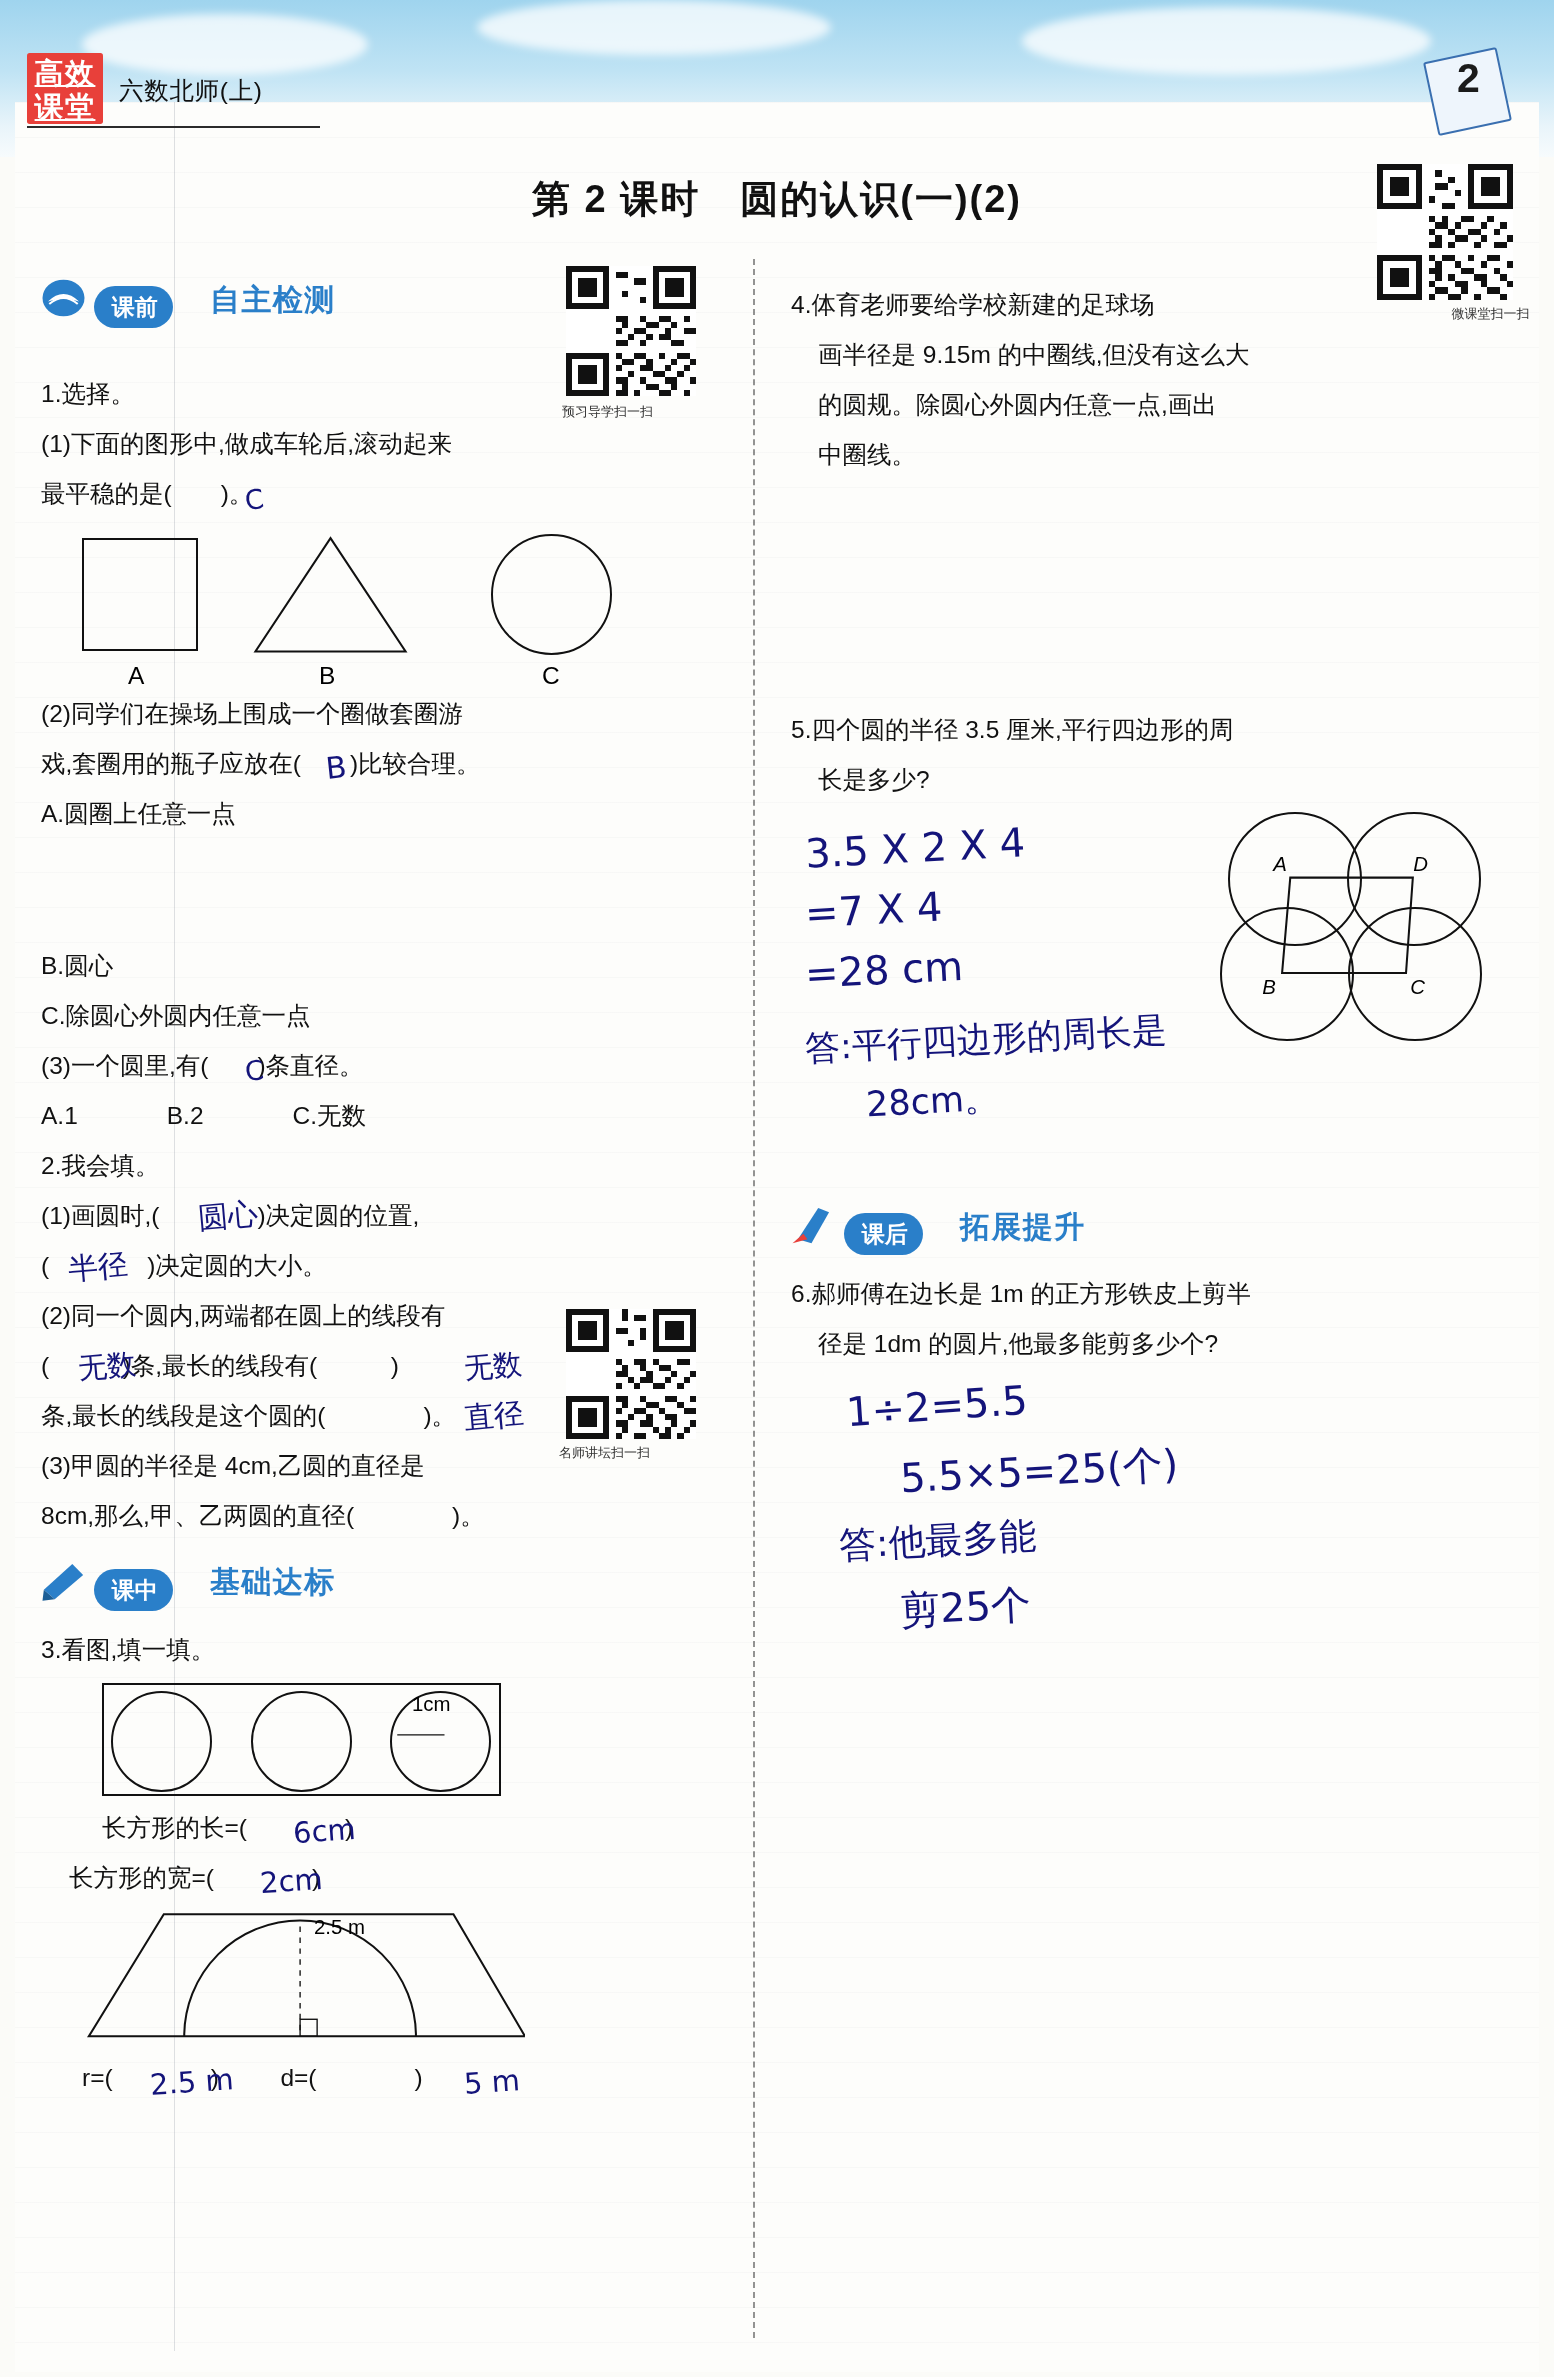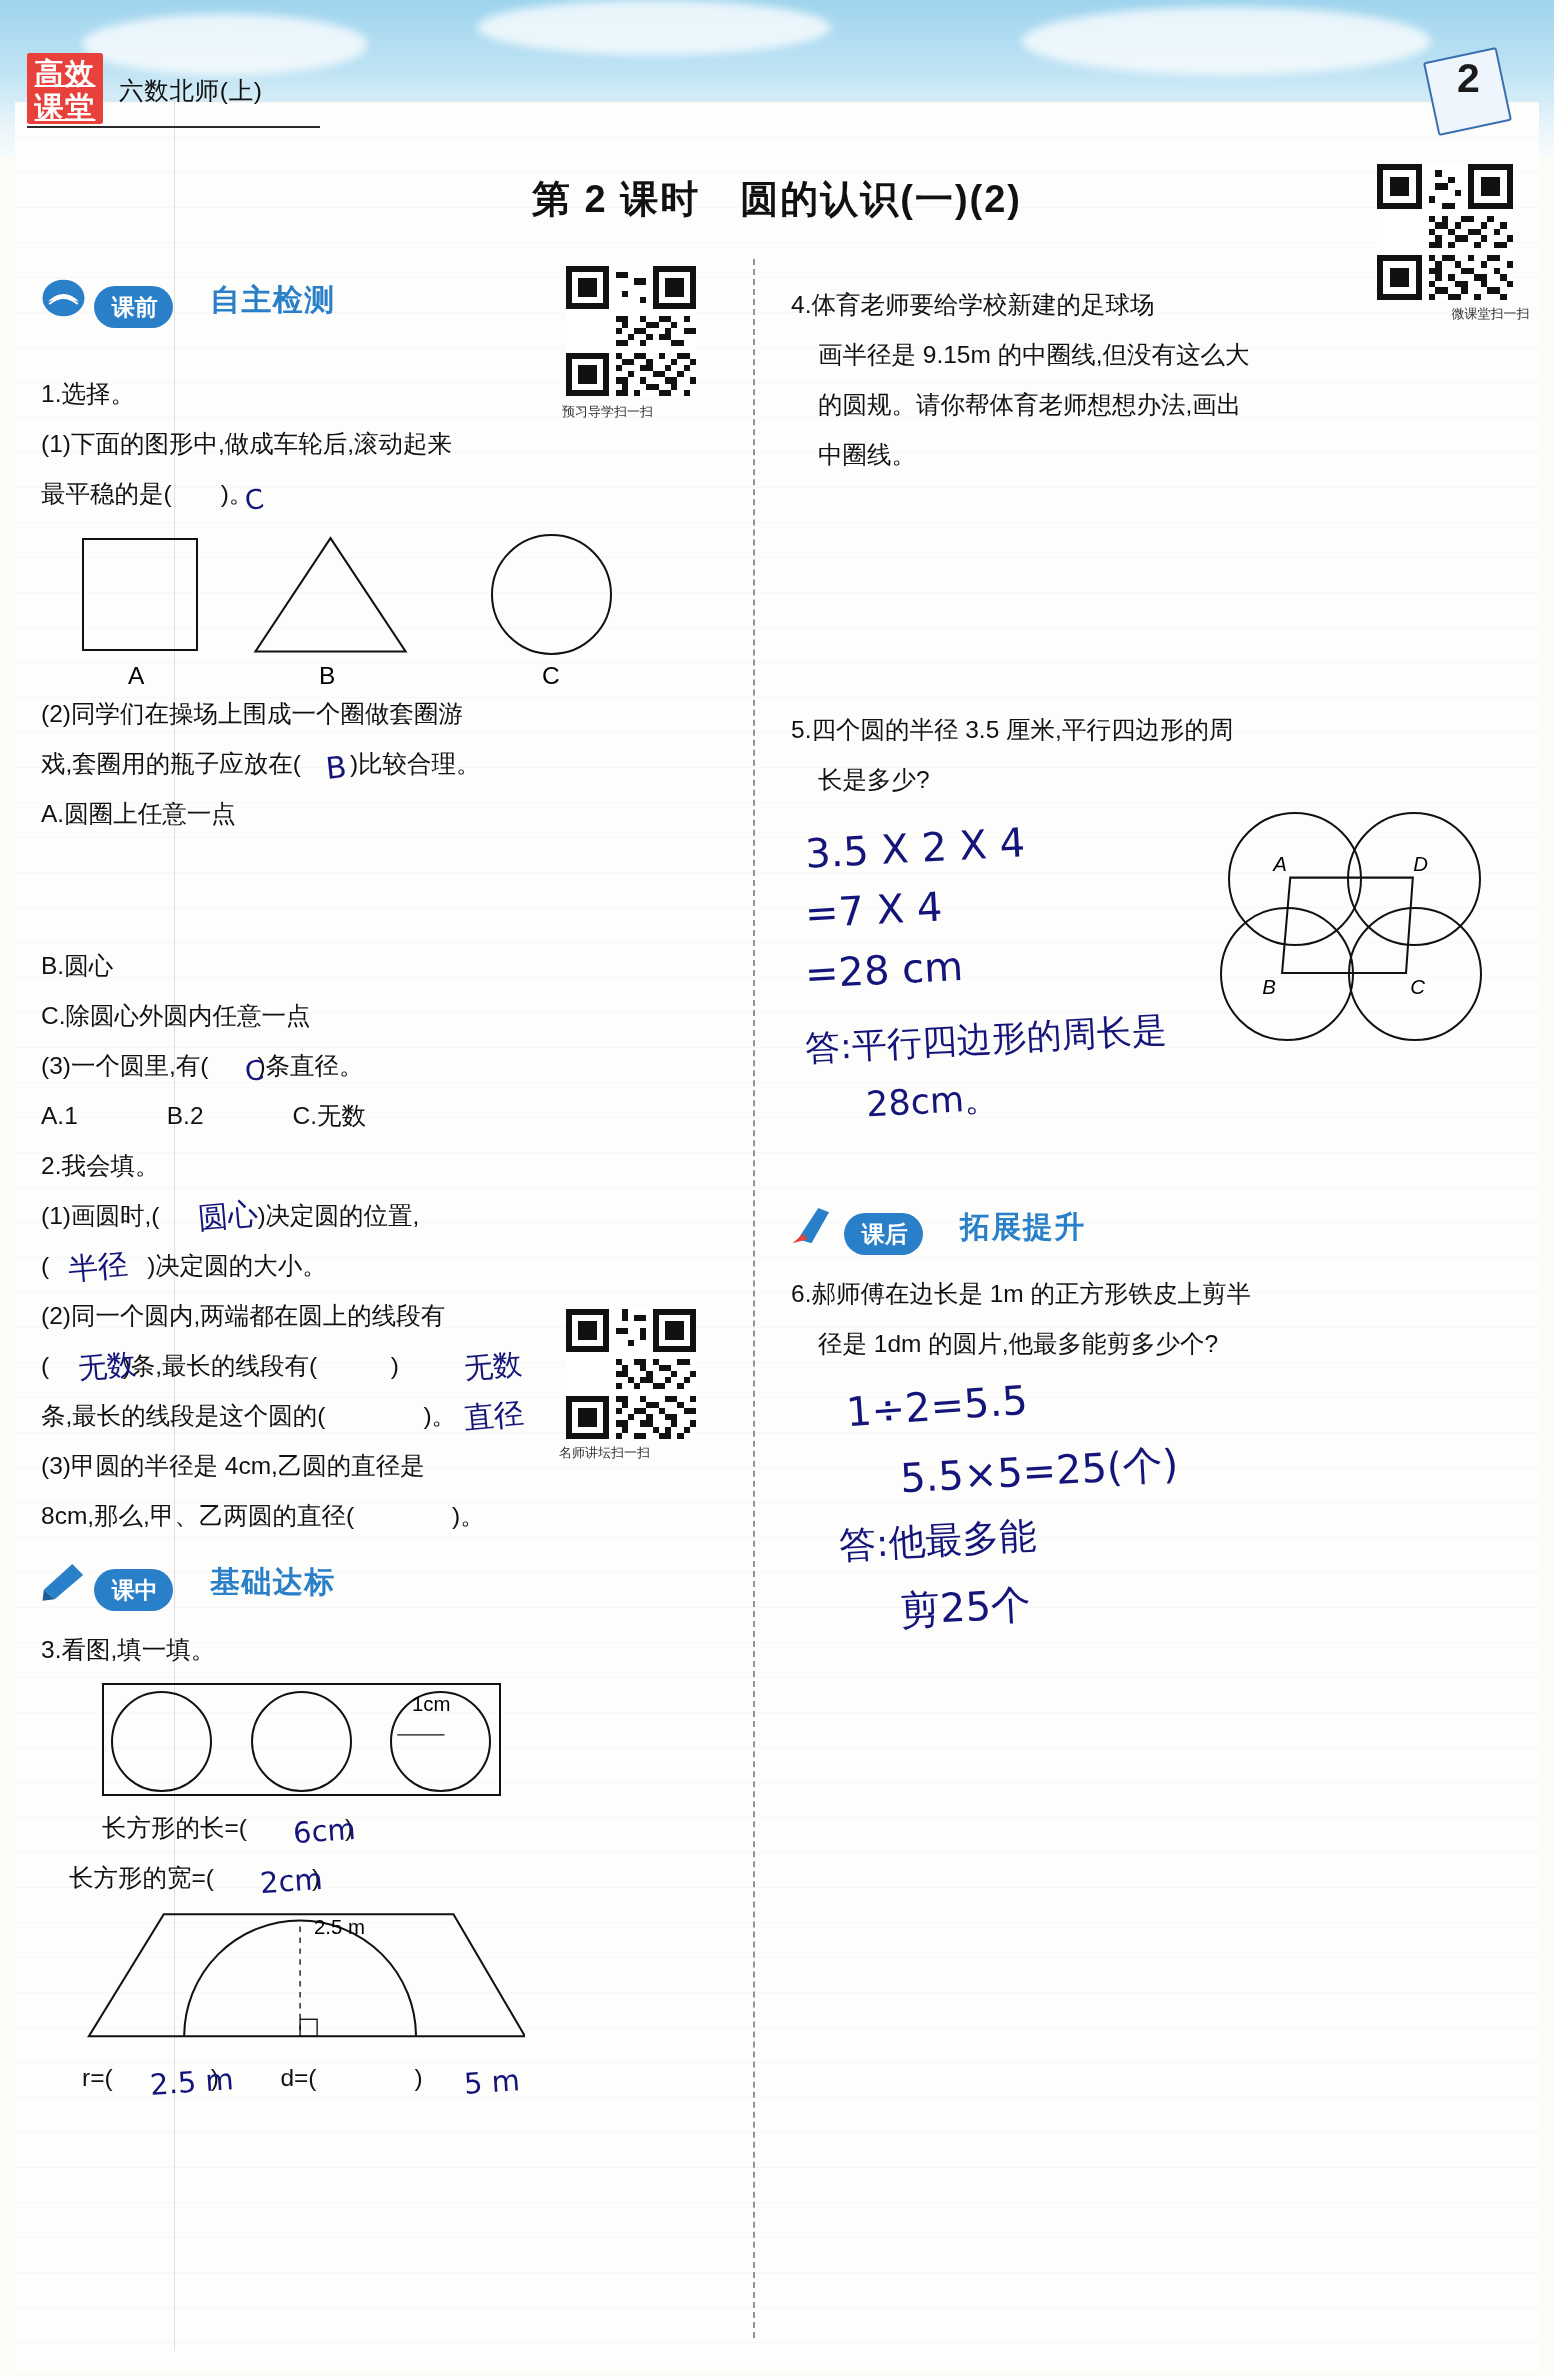--- a/index.html
+++ b/index.html
@@ -482,21 +482,21 @@
       <span class="hw" style="left:68px;top:4.1px;font-size:29px;transform:rotate(-4deg);">2.5 m</span>
       <span class="hw" style="left:382px;top:4.1px;font-size:29px;transform:rotate(-4deg);">5 m</span>
     </div>
 
   </div>
 
   <div class="colR">
 
     <div class="q" style="margin-top:6.8px;">4.体育老师要给学校新建的足球场</div>
     <div class="q indent">画半径是 9.15m 的中圈线,但没有这么大</div>
-    <div class="q indent">的圆规。请你帮体育老师想想办法,画出</div>
+    <div class="q indent">的圆规。除圆心外圆内任意一点,画出</div>
     <div class="q indent">中圈线。</div>
 
     <div style="height:225px;"></div>
 
     <div class="q">5.四个圆的半径 3.5 厘米,平行四边形的周</div>
     <div class="q indent">长是多少?</div>
 
     <div style="position:relative;height:354px;">
 
       <div class="circles4">

